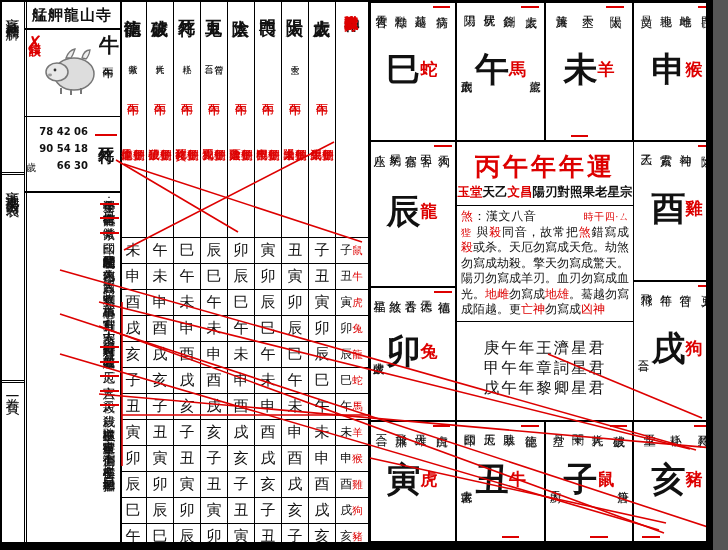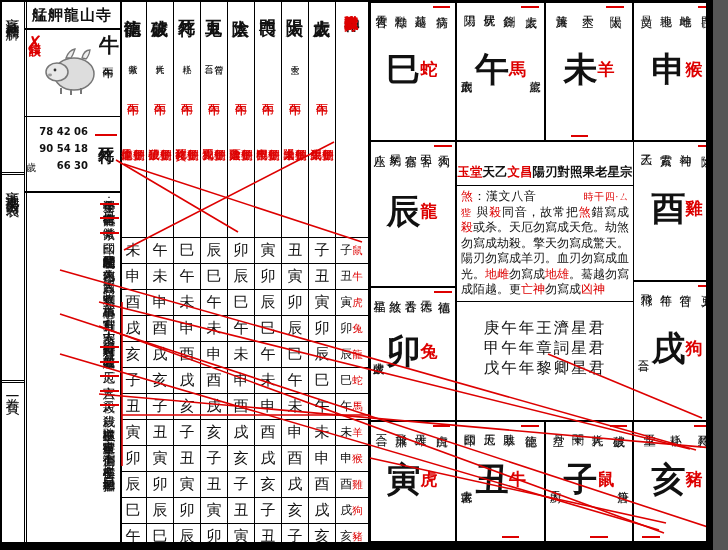--- a/index.html
+++ b/index.html
@@ -78,21 +78,21 @@
   .pcen .br{font-size:34px;font-weight:bold;}
   .pcen .an{font-size:17px;font-weight:bold;color:var(--red);vertical-align:6px;}
   .pside{position:absolute;font-size:11.5px;line-height:12.5px;top:50%;
          transform:translateY(-50%);}
   .pside.l{left:3px;} .pside.r{right:3px;}
   
   #centerblock{position:absolute;left:88px;top:139px;width:178px;height:280px;
                border:1px solid #000;box-sizing:border-box;}
   #cb-title{color:var(--red);font-size:25px;font-weight:bold;text-align:center;
             letter-spacing:3px;margin-top:8px;}
-  #cb-sub{font-size:12.5px;font-weight:bold;text-align:center;margin-top:22px;
+  #cb-sub{font-size:12.5px;font-weight:bold;text-align:center;margin-top:1px;
           border-bottom:1px solid #000;padding-bottom:4px;}
   #cb-note{font-size:12px;line-height:15.5px;padding:3px 4px;text-align:justify;
            border-bottom:1px solid #000;}
   #cb-note .small{font-size:10px;letter-spacing:0;margin-left:43px;}
   #cb-lords{text-align:center;font-size:15.5px;line-height:20px;letter-spacing:2px;
             padding-top:16px;}
   
   #overlay{position:absolute;left:0;top:0;width:728px;height:550px;pointer-events:none;z-index:9;}
 </style>
 </head>
@@ -368,20 +368,21 @@
           <div class="gcell">丑</div>
           <div class="gcell">子</div>
           <div class="gcell">亥</div>
           <div class="glabel"><span>亥</span><span class="an">豬</span></div>
         </div>
       </div>
   </div>
 
   <div id="rightpanel" class="abs">
     <div id="centerblock">
+      <div id="cb-title">丙午年年運</div>
       <div id="cb-sub"><span class="red">玉堂</span><span>天乙</span><span class="red">文昌</span><span>陽刃對照果老星宗</span></div>
       <div id="cb-note"><span class="red ">煞</span><span>：漢文八音 </span><span class="red small">時干四·ㄙ狴</span><span> 與</span><span class="red ">殺</span><span>同音，故常把</span><span class="red ">煞</span><span>錯寫成</span><span class="red ">殺</span><span>或杀。天厄勿寫成天危。劫煞勿寫成劫殺。擎天勿寫成驚天。陽刃勿寫成羊刃。血刃勿寫成血光。</span><span class="red ">地雌</span><span>勿寫成</span><span class="red ">地雄</span><span>。驀越勿寫成陌越。更</span><span class="red ">亡神</span><span>勿寫成</span><span class="red ">凶神</span></div>
       <div id="cb-lords">
           <div>庚午年王濟星君</div>
           <div>甲午年章詞星君</div>
           <div>戊午年黎卿星君</div>
         </div>
     </div>
   <div class="palace" style="left: 0px; top: 0px; width: 88px; height: 139px;">
         <div class="ptop">

